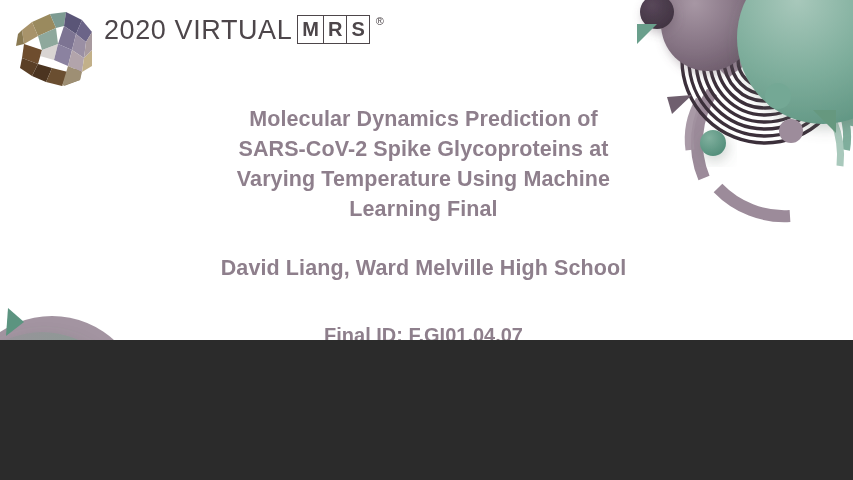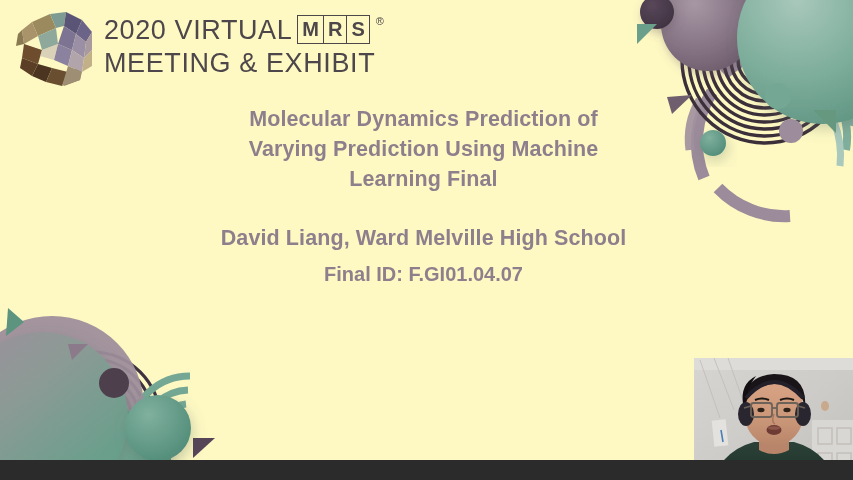--- a/index.html
+++ b/index.html
@@ -4,22 +4,22 @@
 <title>MRS 2020 Virtual Meeting Presentation Slide</title>
 <style>
   html, body {
     margin: 0;
     padding: 0;
     background: #2b2b2b;
   }
   #slide {
     position: relative;
     width: 853px;
-    height: 460px;
-    background: #fef9c3;
+    height: 340px;
+    background: #ffffff;
     overflow: hidden;
     font-family: "Liberation Sans", sans-serif;
   }
 
   
   .deco-layer {
     position: absolute;
     inset: 0;
     pointer-events: none;
   }
@@ -88,21 +88,21 @@
     letter-spacing: 0.1px;
   }
   #title-block div { margin: 0; }
   #author-line {
     margin-top: 32px;
     font-size: 21.5px;
     font-weight: 700;
     letter-spacing: 0.1px;
   }
   #final-id-line {
-    margin-top: 12px;
+    margin-top: 43px;
     font-size: 20px;
     font-weight: 700;
   }
   #email-line {
     margin-top: 30px;
     font-size: 21px;
     font-weight: 700;
   }
 
   
@@ -280,30 +280,28 @@
     <div id="header-text">
       <div class="hdr-line">
         <span class="hdr-word">2020 VIRTUAL</span>
         <span id="mrs-boxed">
           <span class="cell">M</span>
           <span class="cell">R</span>
           <span class="cell">S</span>
         </span>
         <span id="reg-mark">®</span>
       </div>
-      <div class="hdr-line">
-        <span class="hdr-word">MEETING &amp; EXHIBIT</span>
-      </div>
     </div>
   </div>
 
   <div id="body-text">
     <div id="title-block">
       <div>Molecular Dynamics Prediction of</div>
-      <div>Varying Prediction Using Machine</div>
+      <div>SARS-CoV-2 Spike Glycoproteins at</div>
+      <div>Varying Temperature Using Machine</div>
       <div>Learning Final</div>
     </div>
     <div id="author-line">David Liang, Ward Melville High School</div>
     <div id="final-id-line">Final ID: F.GI01.04.07</div>
   </div>
 
   <div id="webcam-panel">
     <svg viewBox="0 0 159 122" xmlns="http://www.w3.org/2000/svg">
       <defs>
         <linearGradient id="wallG" x1="0%" y1="0%" x2="100%" y2="100%">

